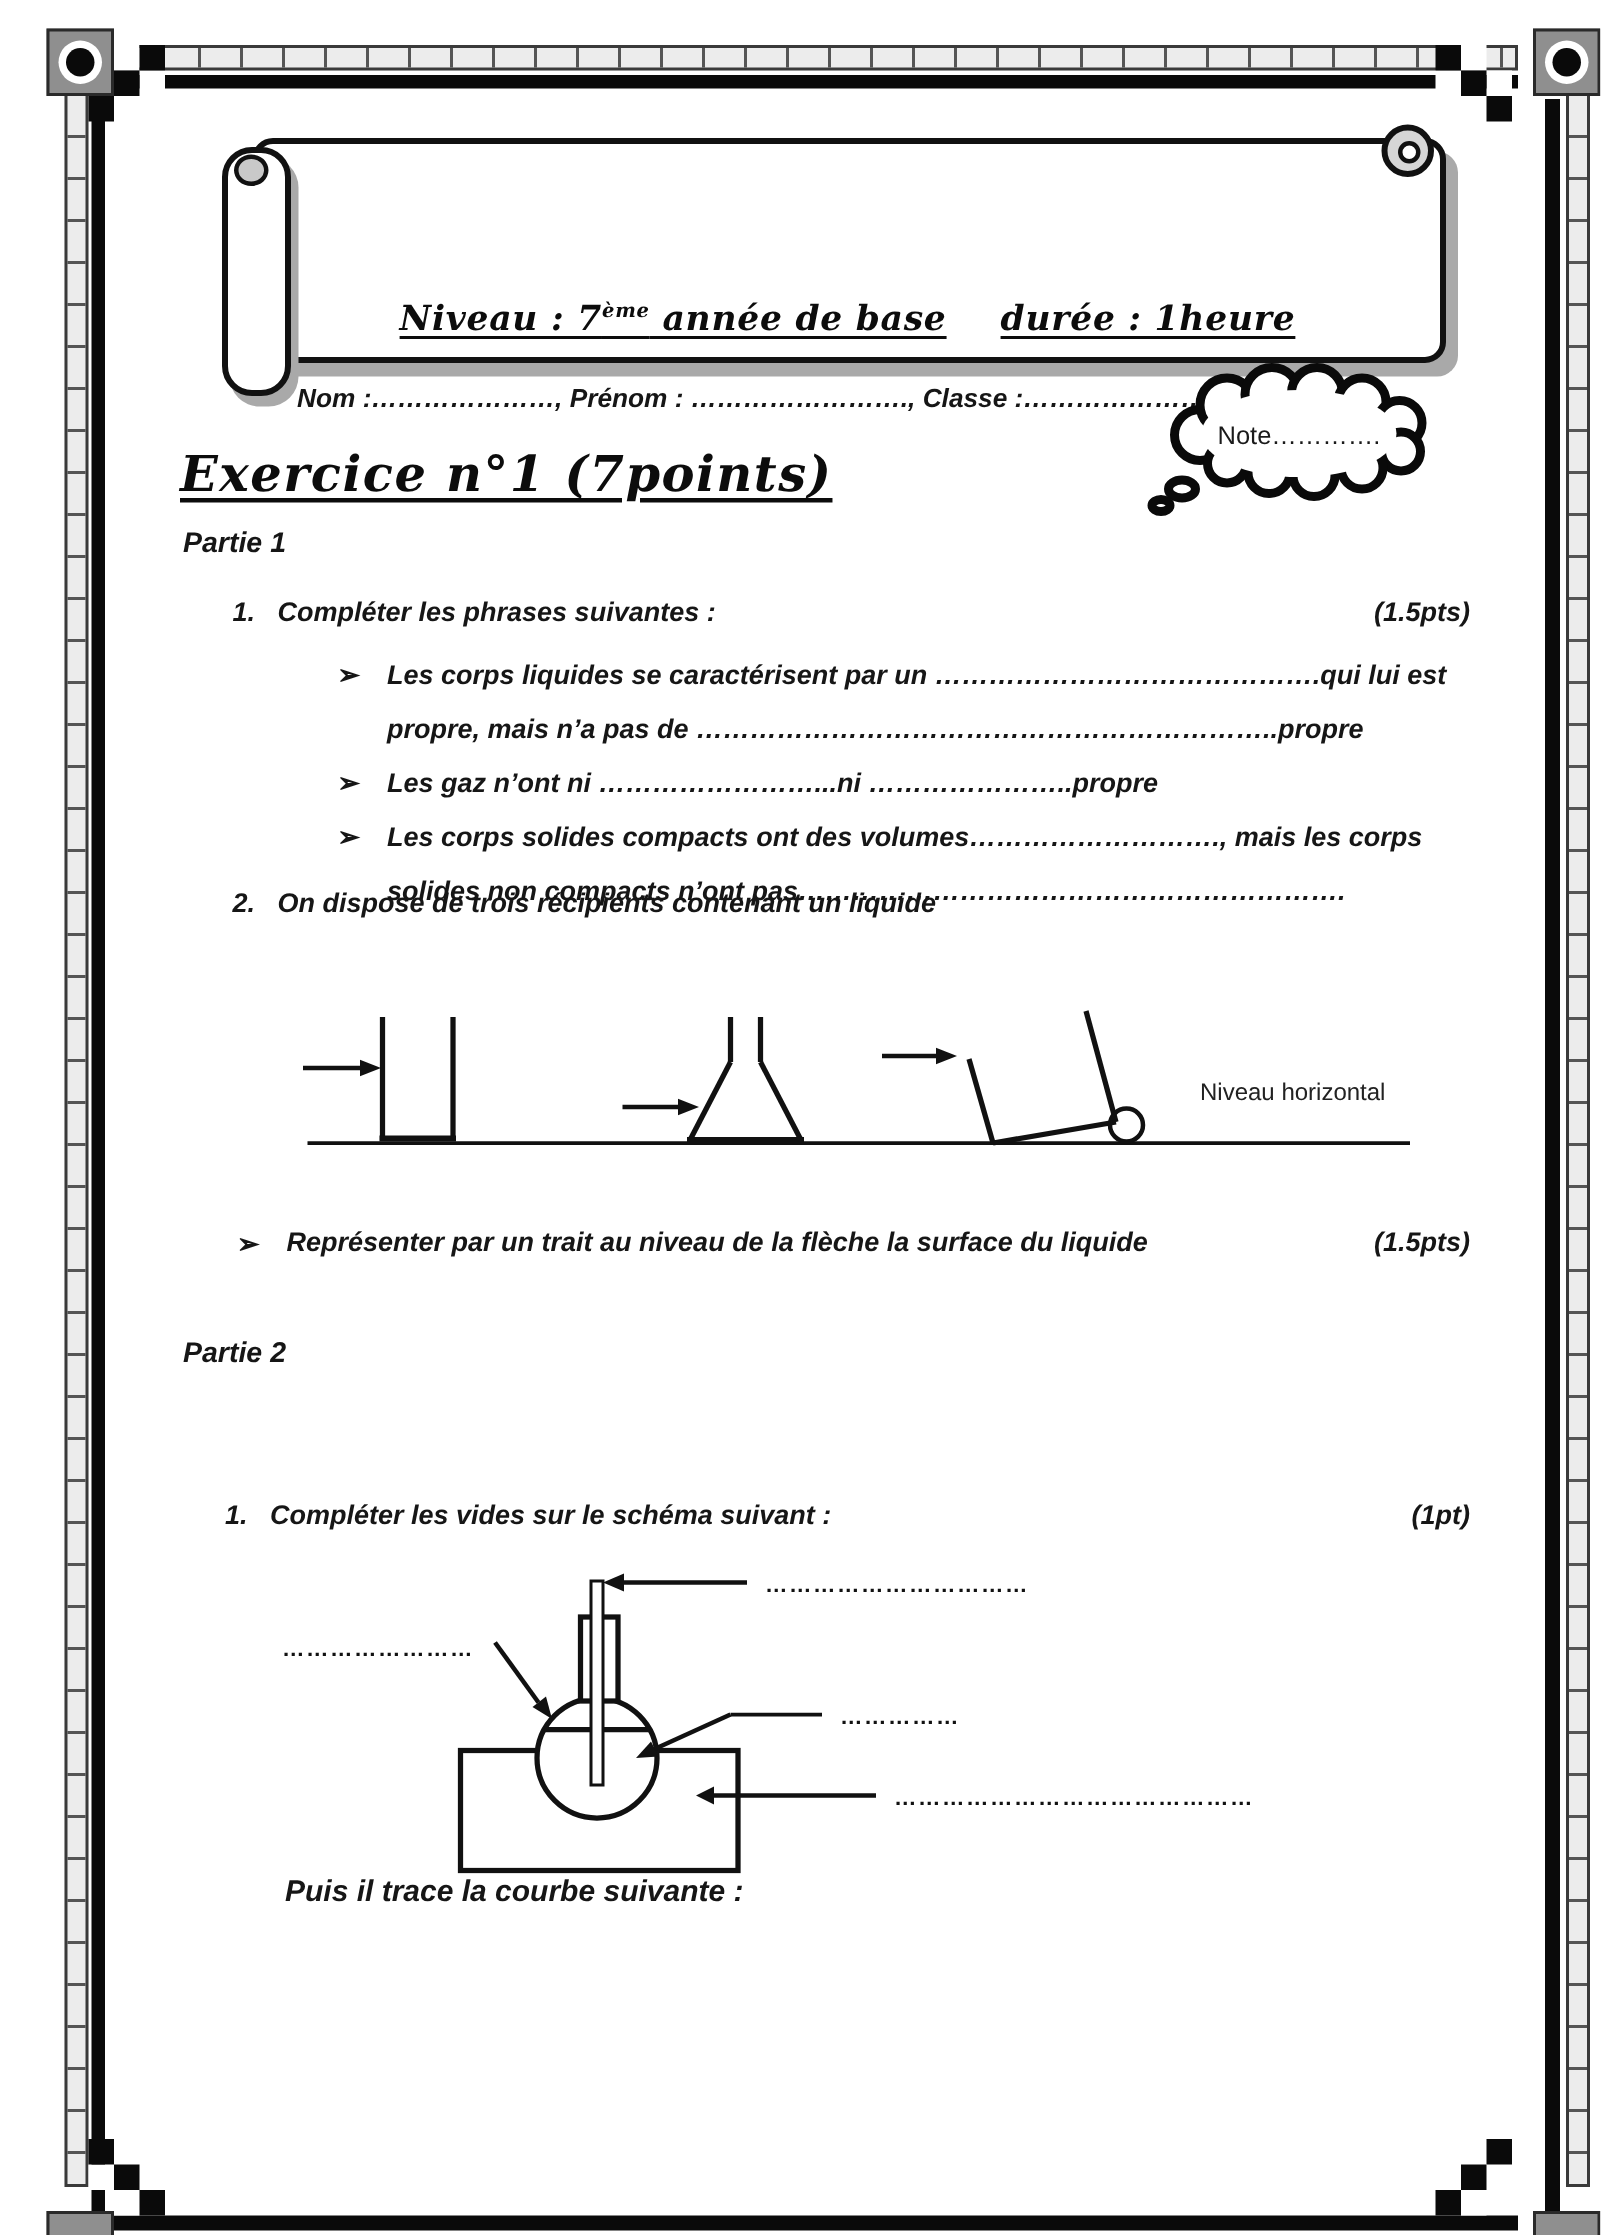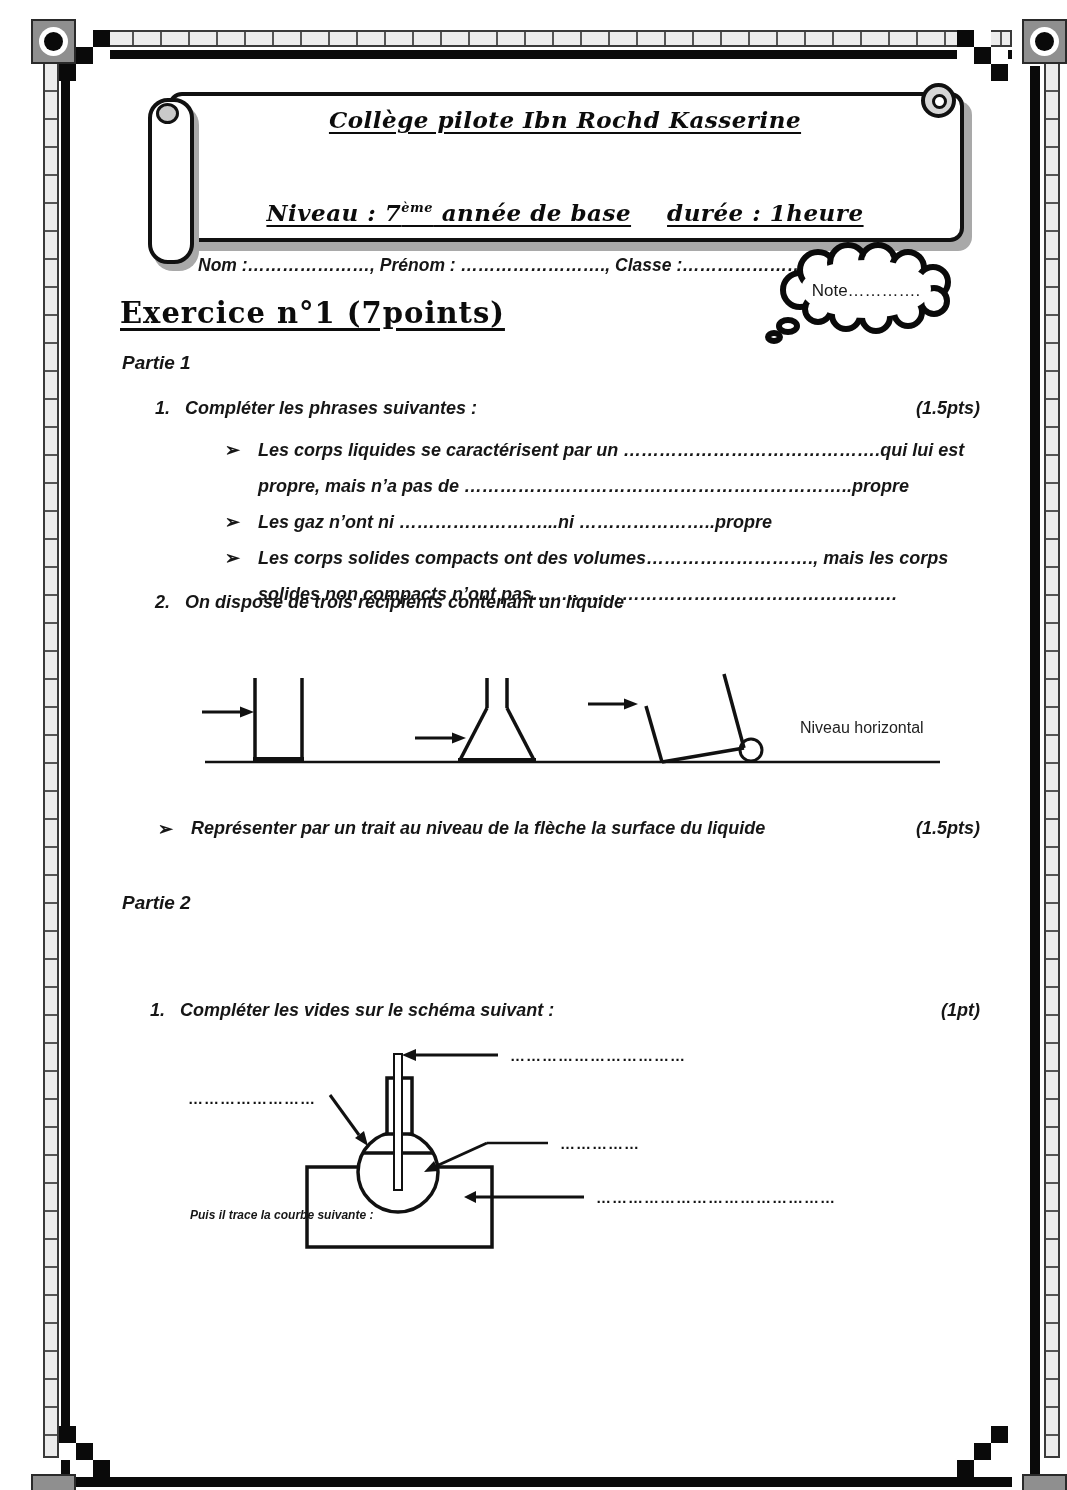--- a/index.html
+++ b/index.html
@@ -32,32 +32,32 @@
                font-family:"DejaVu Serif",serif;font-weight:bold;font-style:italic;
                font-size:23px;letter-spacing:.5px;color:#0c0c0c;
                text-decoration:underline;text-decoration-thickness:2px;text-underline-offset:4px;}
   .banner-line sup{font-size:13px;}
   .gap-left{margin-left:36px;}
 
   
   .bi{font-weight:bold;font-style:italic;}
   .student-line{position:absolute;left:198px;top:255px;font-size:17.5px;}
   .ex-title{position:absolute;left:120px;top:296px;font-family:"DejaVu Serif",serif;
-            font-weight:bold;font-size:29px;letter-spacing:1px;color:#0c0c0c;
+            font-weight:bold;font-style:italic;font-size:33px;letter-spacing:1px;color:#0c0c0c;
             text-decoration:underline;text-decoration-thickness:2.5px;text-underline-offset:5px;}
   .partie{position:absolute;left:122px;font-size:19px;text-align:right;}
   .q-row{position:absolute;display:flex;font-size:18px;}
   .q-num{width:30px;flex:none;}
   .q-points{margin-left:auto;}
   .bullets{position:absolute;left:225px;top:432px;width:740px;font-size:18px;line-height:36px;}
   .bullet{display:flex;}
   .b-marker{width:20px;flex:none;margin-right:13px;font-style:normal;}
   .b-text{flex:1;}
   .intro{position:absolute;left:122px;top:914px;width:872px;font-size:18px;line-height:35px;}
-  .footer-line{position:absolute;left:190px;top:1208px;font-size:12px;}
+  .footer-line{position:absolute;left:190px;top:1250px;font-size:20px;}
 
   .note-bubble{position:absolute;left:752px;top:238px;}
   .note-text{font-family:"Liberation Sans",sans-serif;font-size:17px;fill:#1a1a1a;}
 
   .diagram1{position:absolute;left:200px;top:650px;}
   .level-label{font-family:"Liberation Sans",sans-serif;font-size:16px;fill:#222;}
   .diagram2{position:absolute;left:180px;top:1038px;}
   .dots-label{font-family:"Liberation Sans",sans-serif;font-weight:bold;font-size:15px;fill:#111;letter-spacing:1px;}
 </style>
 </head>
@@ -117,21 +117,20 @@
   </div>
   <div class="corner-sq" style="left:31px;top:1474px;"></div>
   <div class="corner-sq" style="left:1022px;top:1474px;"></div>
 
   <div class="banner-rect"></div>
   <div class="banner-roll"></div>
   <div class="roll-spiral"></div>
   <div class="banner-curl">
       <div class="banner-curl-in"></div>
     </div>
-  <div class="banner-line" style="top:106px;">Collège pilote Ibn Rochd Kasserine</div>
   <div class="banner-line" style="top:199px;"><span>Niveau : 7</span><sup>ème</sup><span> année de base</span><span class="gap-left">durée : 1heure</span></div>
 
   <div class="student-line bi">Nom :…………………, Prénom : ……………………., Classe :…………………</div>
 
   <svg class="note-bubble" width="215" height="110" viewBox="0 0 215 110">
     <g stroke="#0a0a0a" stroke-width="6" fill="#fff">
       <circle cx="48" cy="52" r="17"></circle>
         <circle cx="66" cy="32" r="18"></circle>
         <circle cx="96" cy="25" r="18"></circle>
       <circle cx="126" cy="24" r="17"></circle>

